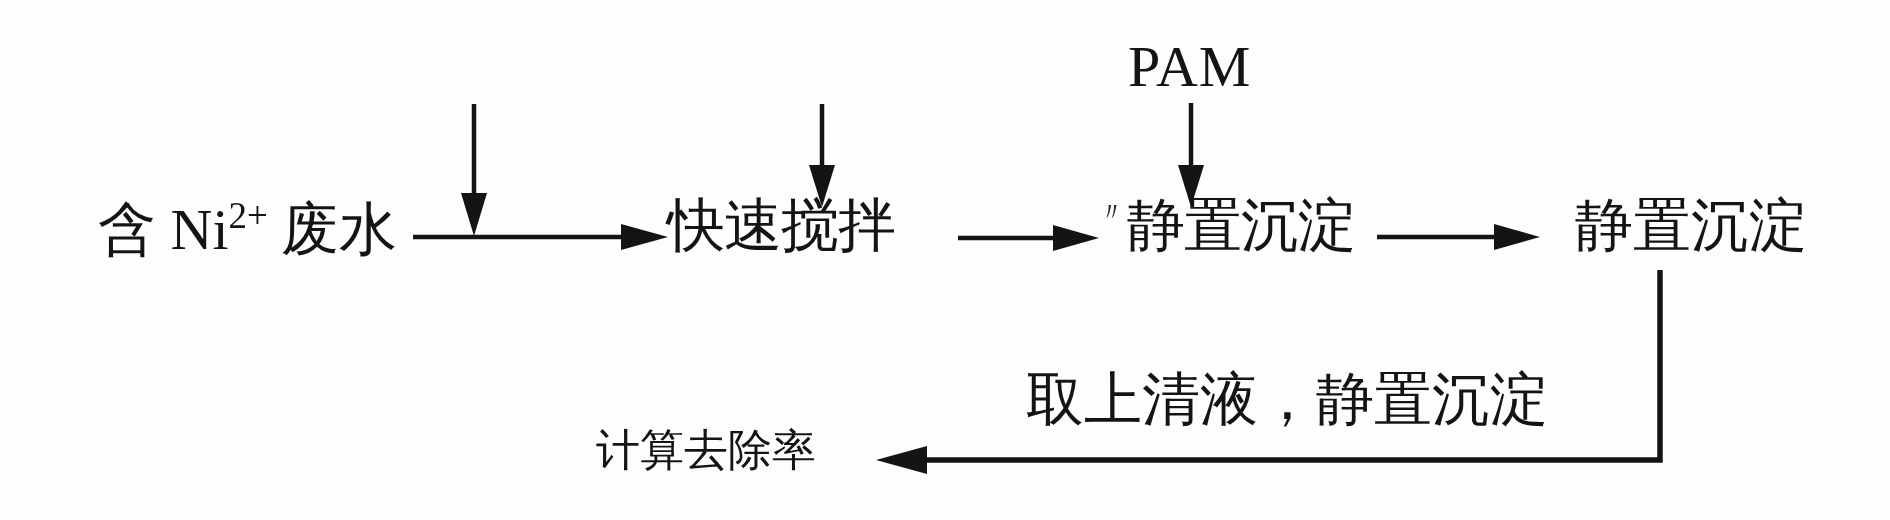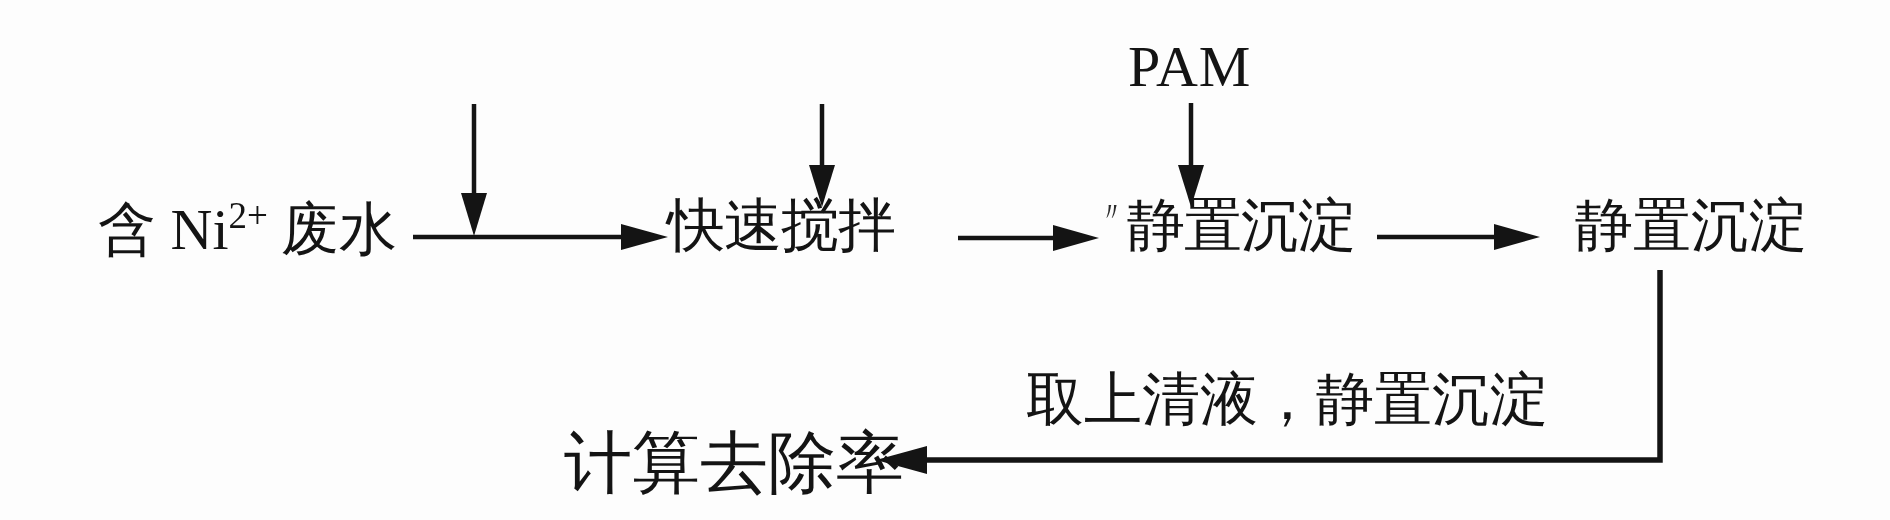--- a/index.html
+++ b/index.html
@@ -36,21 +36,21 @@
     position: absolute;
     line-height: 1;
     font-size: 58px;
     white-space: nowrap;
     color: var(--ink);
   }
   .node-wastewater      { left: 98px;   top: 197px; }
   .node-rapid-stir      { left: 667px;  top: 197px; letter-spacing: -1px; }
   .node-slow-stir       { left: 1127px; top: 197px; letter-spacing: -1px; }
   .node-settling        { left: 1575px; top: 197px; }
-  .node-calc-removal    { left: 564px;  top: 429px; font-size: 68px; }
+  .node-calc-removal    { left: 596px;  top: 429px; font-size: 44px; }
   .label-control        { left: 312px;  top: 40px; }
   .label-edtc           { left: 746px;  top: 38px;  letter-spacing: 1px; }
   .label-pam            { left: 1128px; top: 38px;  letter-spacing: 1px; }
   .label-supernatant    { left: 1026px; top: 371px; }
   .artifact-mark        { left: 1098px; top: 199px; font-size: 27px; opacity: .9; }
   .sup {
     font-size: 37px;
     vertical-align: 21px;
     letter-spacing: 0;
   }

